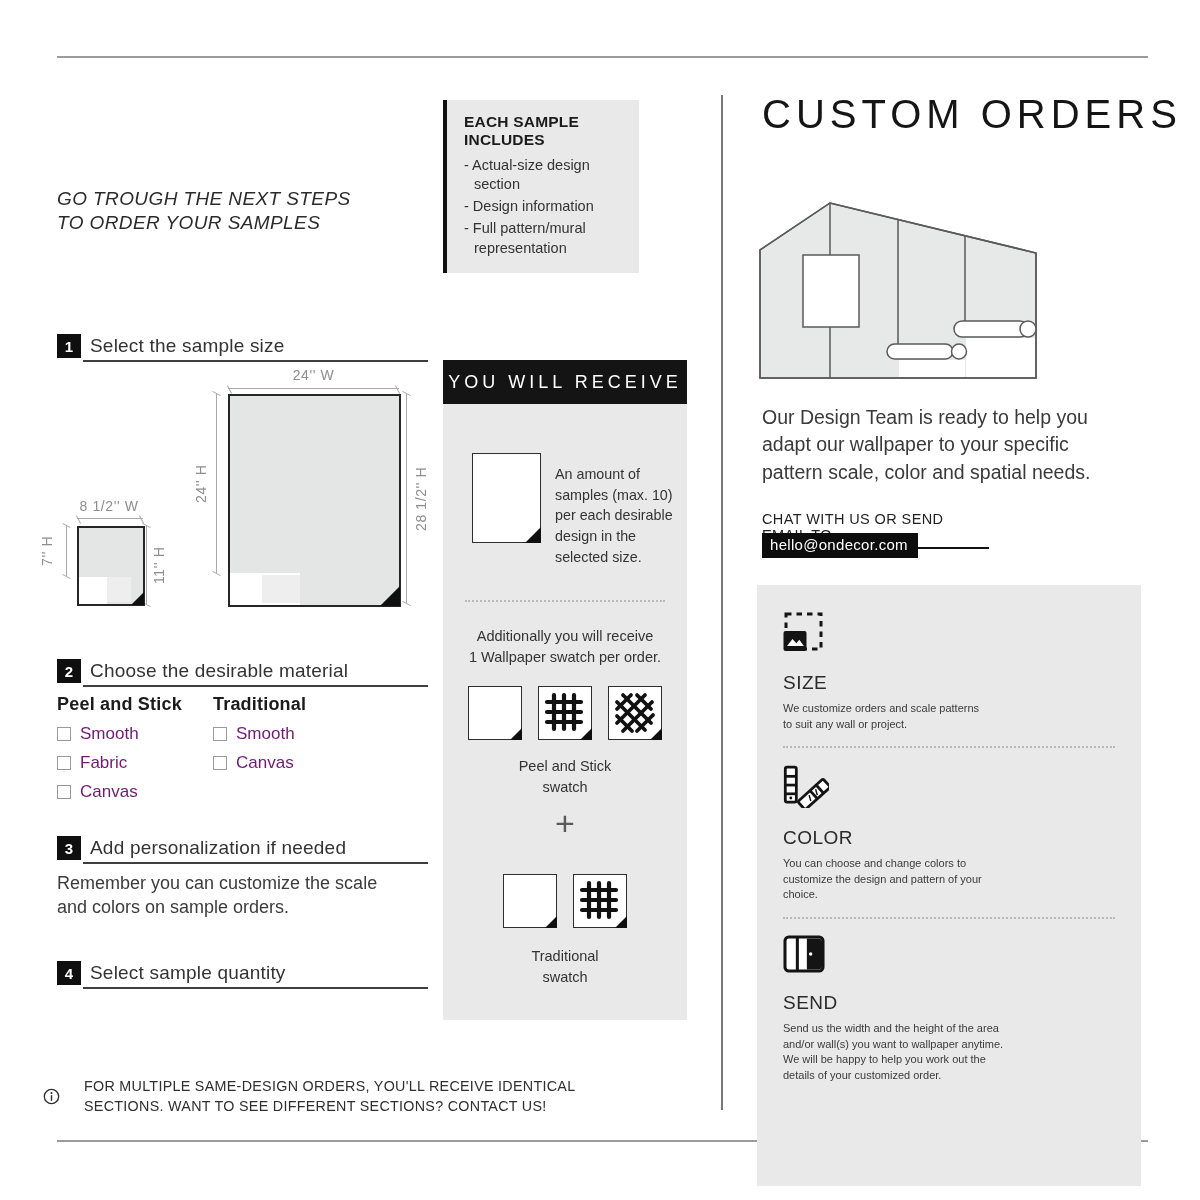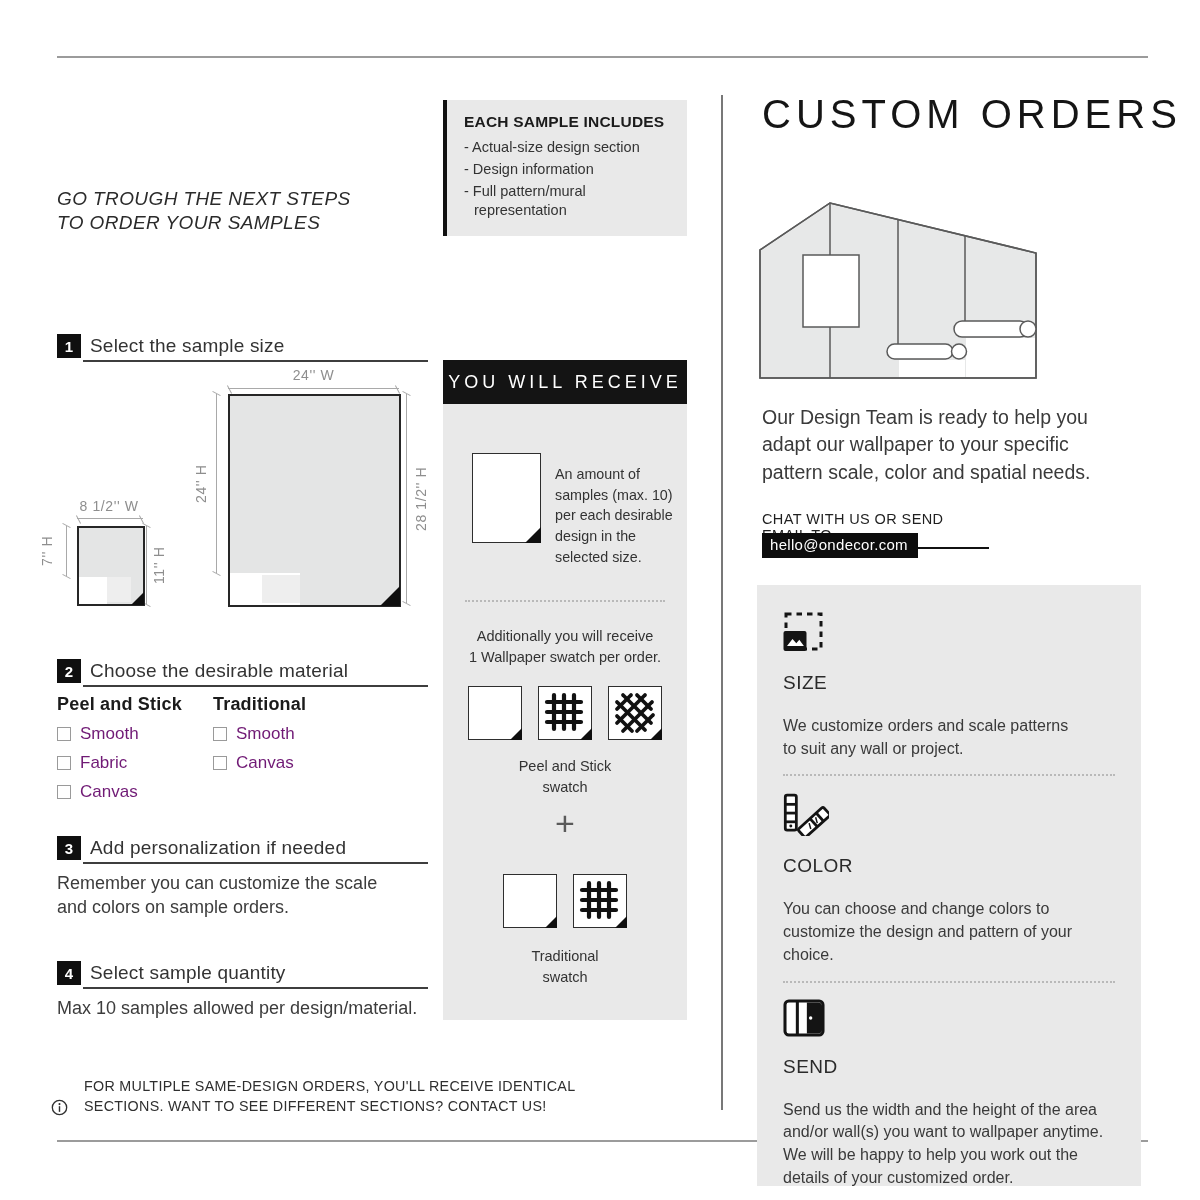--- a/index.html
+++ b/index.html
@@ -44,21 +44,21 @@
 
   
   .mat-col{position:absolute;}
   .mat-title{font-size:18px;font-weight:700;color:#1b1b1b;letter-spacing:0.2px;}
   .mat-opt{display:flex;align-items:center;gap:9px;margin-top:9px;font-size:17px;color:#701a75;}
   .checkbox{width:12px;height:12px;border:1.5px solid #9a9a9a;background:#fff;flex:0 0 auto;}
 
   .body-text{position:absolute;font-size:18px;line-height:1.35;color:#3c3c3c;}
 
   
-  .es-box{position:absolute;left:443px;top:100px;width:244px;box-sizing:border-box;background:#e9e9e9;
+  .es-box{position:absolute;left:443px;top:100px;width:196px;box-sizing:border-box;background:#e9e9e9;
           border-left:4px solid #111;padding:13px 14px 15px 17px;}
   .es-title{font-size:15.5px;font-weight:700;color:#1b1b1b;letter-spacing:0.2px;margin-bottom:7px;}
   .es-item{font-size:14.5px;line-height:1.32;color:#333;padding-left:10px;text-indent:-10px;margin-top:3px;}
 
   
   .receive-header{position:absolute;left:443px;top:360px;width:244px;height:44px;background:#141414;color:#fff;
                   display:flex;align-items:center;justify-content:center;font-size:18px;letter-spacing:4px;}
   .receive-box{position:absolute;left:443px;top:404px;width:244px;height:616px;background:#e9e9e9;}
   .page-icon{position:absolute;left:29px;top:49px;width:67px;height:88px;background:#fff;border:1.5px solid #2e2e2e;}
   .receive-text{position:absolute;left:112px;top:60px;width:126px;font-size:14.3px;line-height:1.45;color:#333;}
@@ -69,24 +69,24 @@
   .plus{position:absolute;left:0;width:100%;text-align:center;font-size:34px;font-weight:300;color:#5a5a5a;line-height:1;}
 
   
   .chat-label{position:absolute;left:762px;top:511px;width:227px;font-size:14.5px;letter-spacing:0.4px;color:#1f1f1f;
               border-bottom:2px solid #111;padding-bottom:4px;}
   .email-badge{position:absolute;left:762px;top:533px;background:#0d0d0d;color:#fff;font-size:15px;
                padding:3px 10px 5px 8px;letter-spacing:0.3px;}
   .custom-box{position:absolute;left:757px;top:585px;width:384px;height:601px;box-sizing:border-box;
               background:#e9e9e9;padding:26px 26px 0 26px;}
   .feat-title{font-size:19px;color:#2a2a2a;letter-spacing:0.5px;margin-top:15px;}
-  .feat-text{font-size:16px;line-height:1.42;color:#3a3a3a;margin-top:21px;}
+  .feat-text{font-size:11px;line-height:1.42;color:#3a3a3a;margin-top:7px;}
   .feat-divider{border-top:2px dotted #b9b9b9;margin:14px 0 16px 0;}
 
-  .footer-note{position:absolute;left:51px;top:1076px;display:flex;gap:16px;align-items:flex-end;}
+  .footer-note{position:absolute;left:43px;top:1076px;display:flex;gap:24px;align-items:center;}
   .footer-text{font-size:14.3px;line-height:1.4;letter-spacing:0.3px;color:#2f2f2f;}
 
   .intro-text{position:absolute;left:762px;top:404px;font-size:19.5px;line-height:1.4;color:#3a3a3a;}
 </style>
 </head>
 <body>
 
 <div class="canvas">
 
   <div class="rule" style="top:56px"></div>
@@ -166,21 +166,20 @@
     <div class="step-underline"></div>
   </div>
   <div class="body-text pre" style="left:57px;top:871px">Remember you can customize the scale
 and colors on sample orders.</div>
 
   <div class="step" style="top:961px">
     <div class="step-num">4</div>
     <div class="step-label">Select sample quantity</div>
     <div class="step-underline"></div>
   </div>
-  <div class="body-text" style="left:57px;top:996px">Max 10 samples allowed per design/material.</div>
 
   <div class="footer-note">
     <svg width="17" height="17" viewBox="0 0 18 18">
       <circle cx="9" cy="9" r="7.6" fill="none" stroke="#2f2f2f" stroke-width="1.4"></circle>
       <circle cx="9" cy="5.4" r="1.1" fill="#2f2f2f"></circle>
       <rect x="8.25" y="7.6" width="1.5" height="6" fill="#2f2f2f"></rect>
     </svg>
     <div class="footer-text pre">FOR MULTIPLE SAME-DESIGN ORDERS, YOU'LL RECEIVE IDENTICAL
 SECTIONS. WANT TO SEE DIFFERENT SECTIONS? CONTACT US!</div>
   </div>

